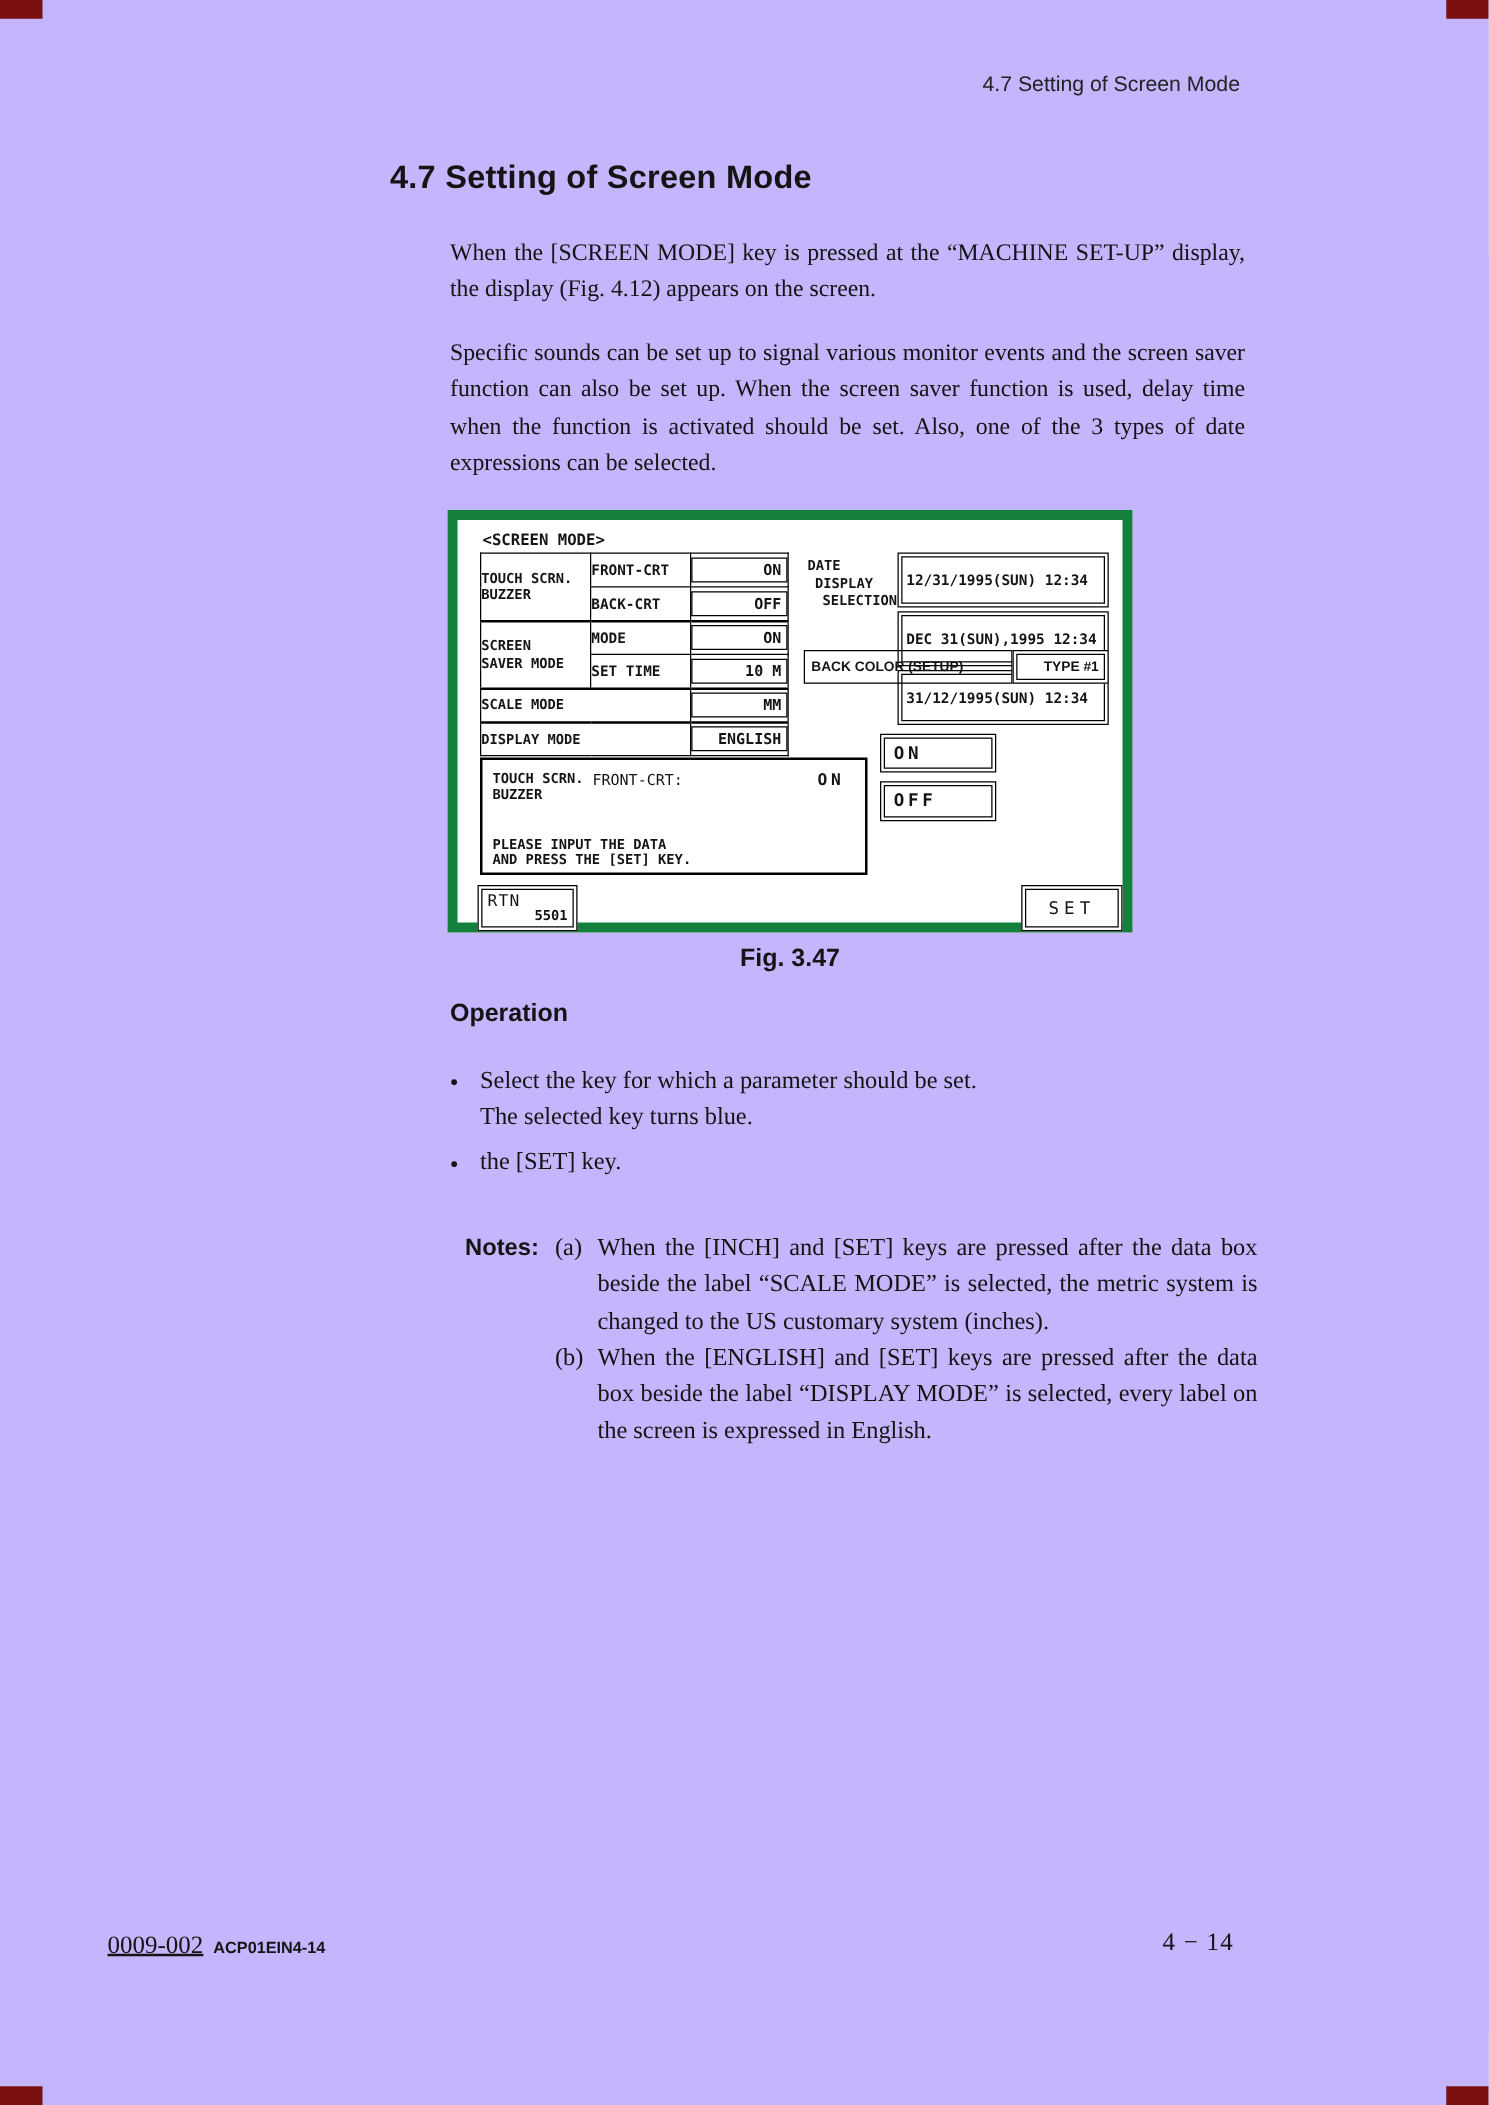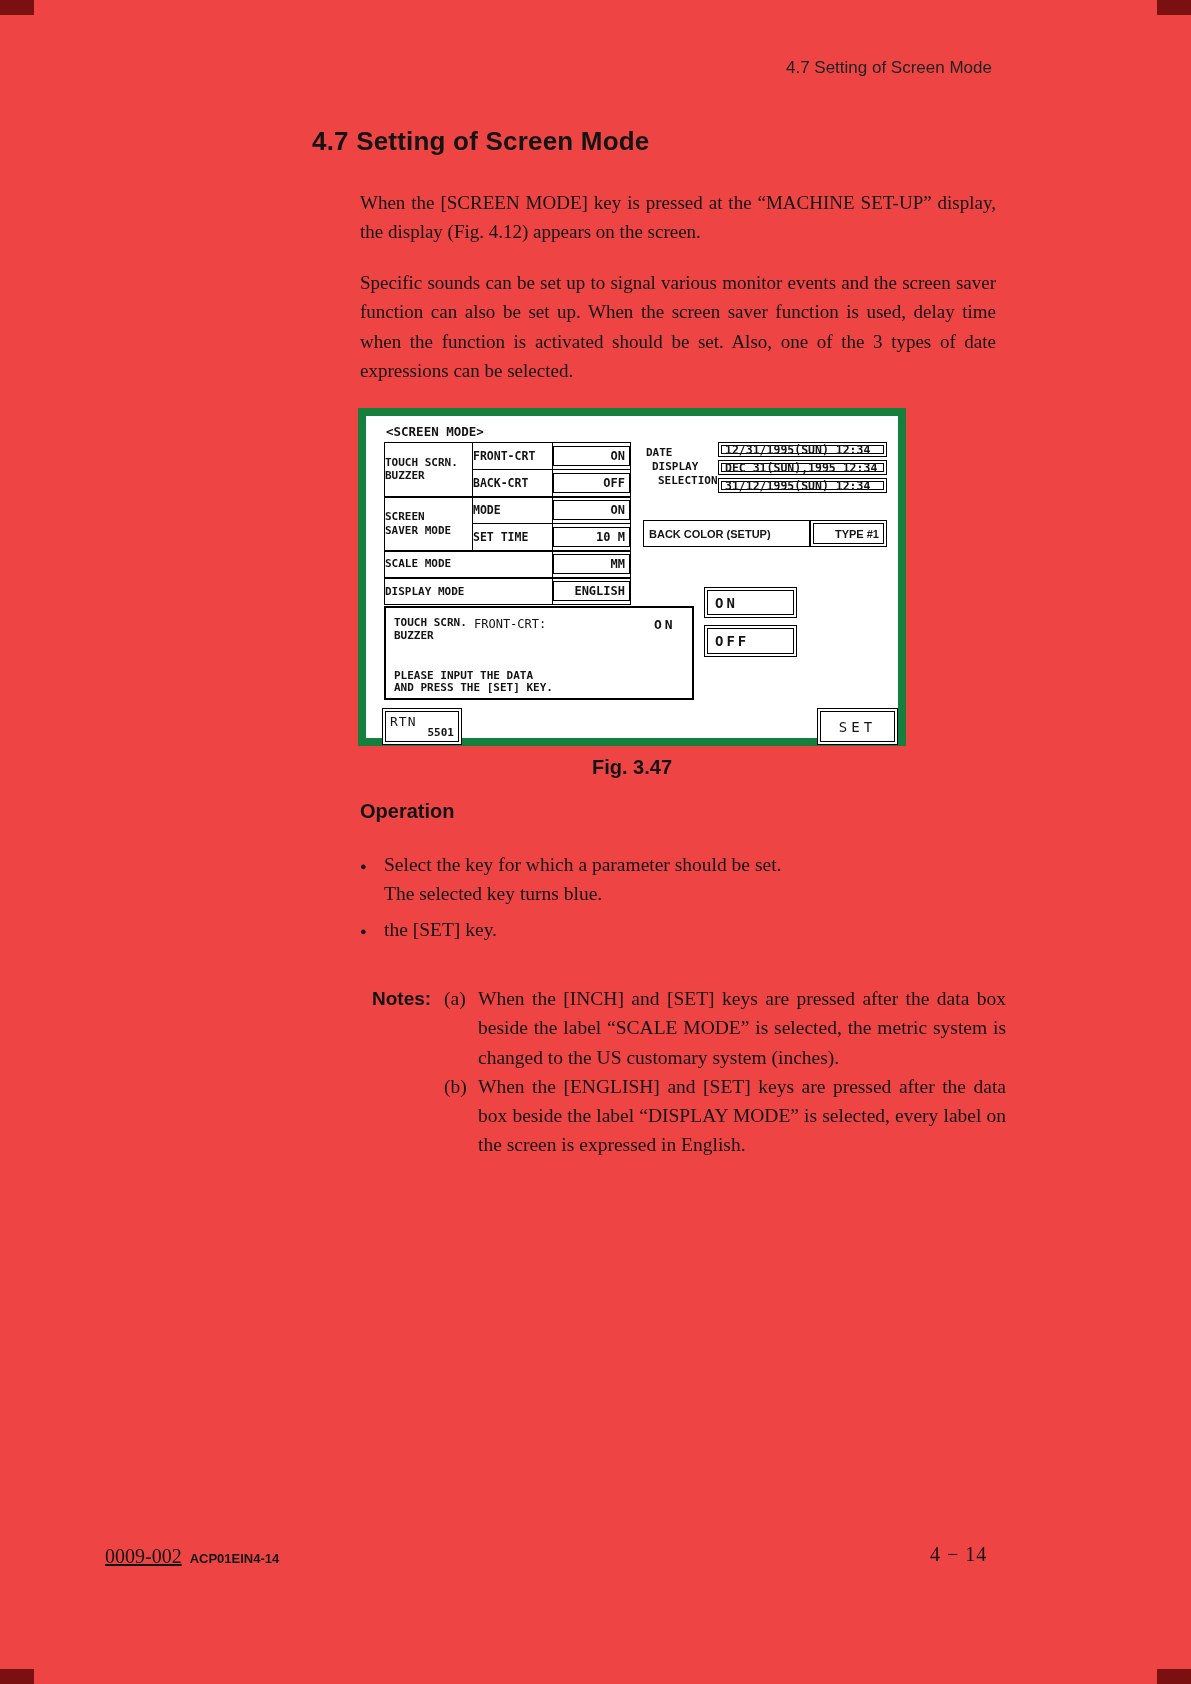--- a/index.html
+++ b/index.html
@@ -1,19 +1,19 @@
 <!DOCTYPE html>
 <html><head>
 <meta charset="utf-8">
 <style>
   * { margin:0; padding:0; box-sizing:border-box; }
   html,body { background:#d8d8d8; }
   .page {
     position:relative; width:1191px; height:1684px; margin:0 auto;
-    background:#ef4444; color:#141414; overflow:hidden;
+    background:#c4b5fd; color:#141414; overflow:hidden;
     font-family:"Liberation Serif", serif;
   }
   .scan-mark { position:absolute; background:#7a1010; }
   .scan-mark.tl { left:0; top:0; width:34px; height:15px; }
   .scan-mark.tr { right:0; top:0; width:34px; height:15px; }
   .scan-mark.bl { left:0; bottom:0; width:34px; height:15px; }
   .scan-mark.br { right:0; bottom:0; width:34px; height:15px; }
 
   .running-header {
     position:absolute; top:58px; right:199px;
@@ -48,21 +48,21 @@
   }
   tr.group-start td { border-top-width:2px; }
 
   .date-label { position:absolute; left:280px; top:30px; font-size:11px; line-height:1.25; font-weight:bold; }
   .date-label .l2 { margin-left:6px; }
   .date-label .l3 { margin-left:12px; }
 
   .date-options { position:absolute; left:352px; top:26px; }
   .dbl { border:1px solid #000; padding:2px; background:#fff; }
   .dbl .in { border:1px solid #000; width:100%; height:100%; display:flex; align-items:center; }
-  .date-opt { width:169px; height:15px; margin-bottom:3px; }
+  .date-opt { width:169px; height:44px; margin-bottom:3px; }
   .date-opt .in { padding-left:3px; font-size:11.5px; font-weight:bold; white-space:nowrap; }
 
   .backcolor-label {
     position:absolute; left:277px; top:104px; width:167px; height:27px;
     border:1px solid #000; display:flex; align-items:center; padding-left:5px;
     font-family:"Liberation Sans", sans-serif; font-weight:bold; font-size:11px;
   }
   .backcolor-value { position:absolute; left:444px; top:104px; width:77px; height:27px; }
   .backcolor-value .in { justify-content:flex-end; padding-right:4px; font-family:"Liberation Sans", sans-serif; font-weight:bold; font-size:11px; }
 
@@ -99,21 +99,21 @@
   .bullet-text { flex:1; }
 
   
   .notes { position:absolute; left:360px; top:984px; width:646px; font-size:19.5px; line-height:1.5; }
   .note-row { display:flex;margin-left:12px; }
   .note-label { width:72px; font-family:"Liberation Sans", sans-serif; font-weight:bold; font-size:19px; padding-top:1px; }
   .note-tag { width:34px; }
   .note-text { flex:1; text-align:justify; }
 
   
-  .footer-left { position:absolute; left:105px; top:1545px; }
+  .footer-left { position:absolute; left:86px; top:1545px; }
   .footer-code { font-size:20px; text-decoration:underline; }
   .footer-sub { font-family:"Liberation Sans", sans-serif; font-weight:bold; font-size:13px; margin-left:8px; }
   .footer-right { position:absolute; left:930px; top:1543px; font-size:20px; letter-spacing:1px; }
 </style>
 </head>
 <body>
 
 <div class="page">
 
   <div class="scan-mark tl"></div>

